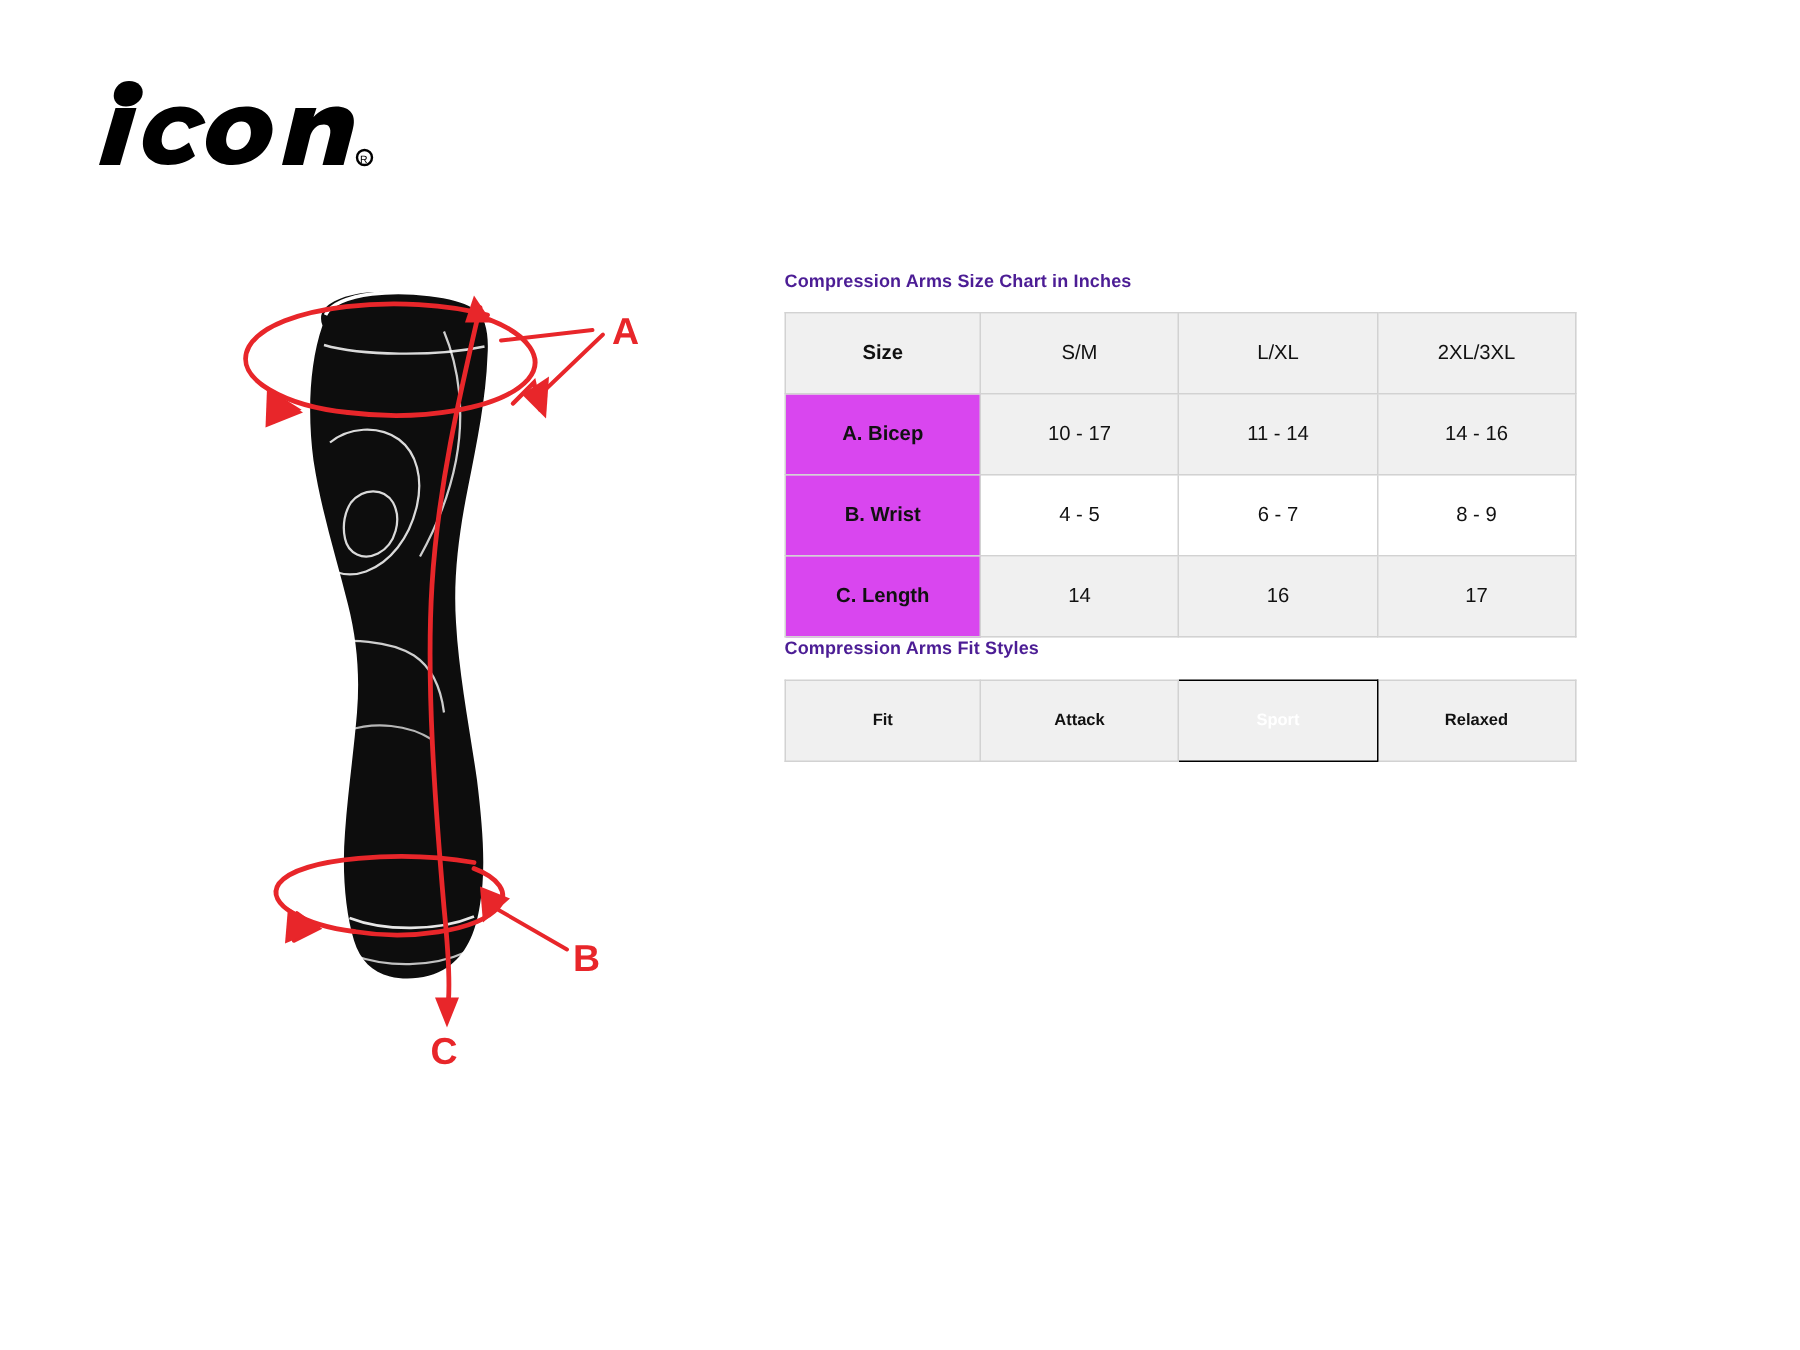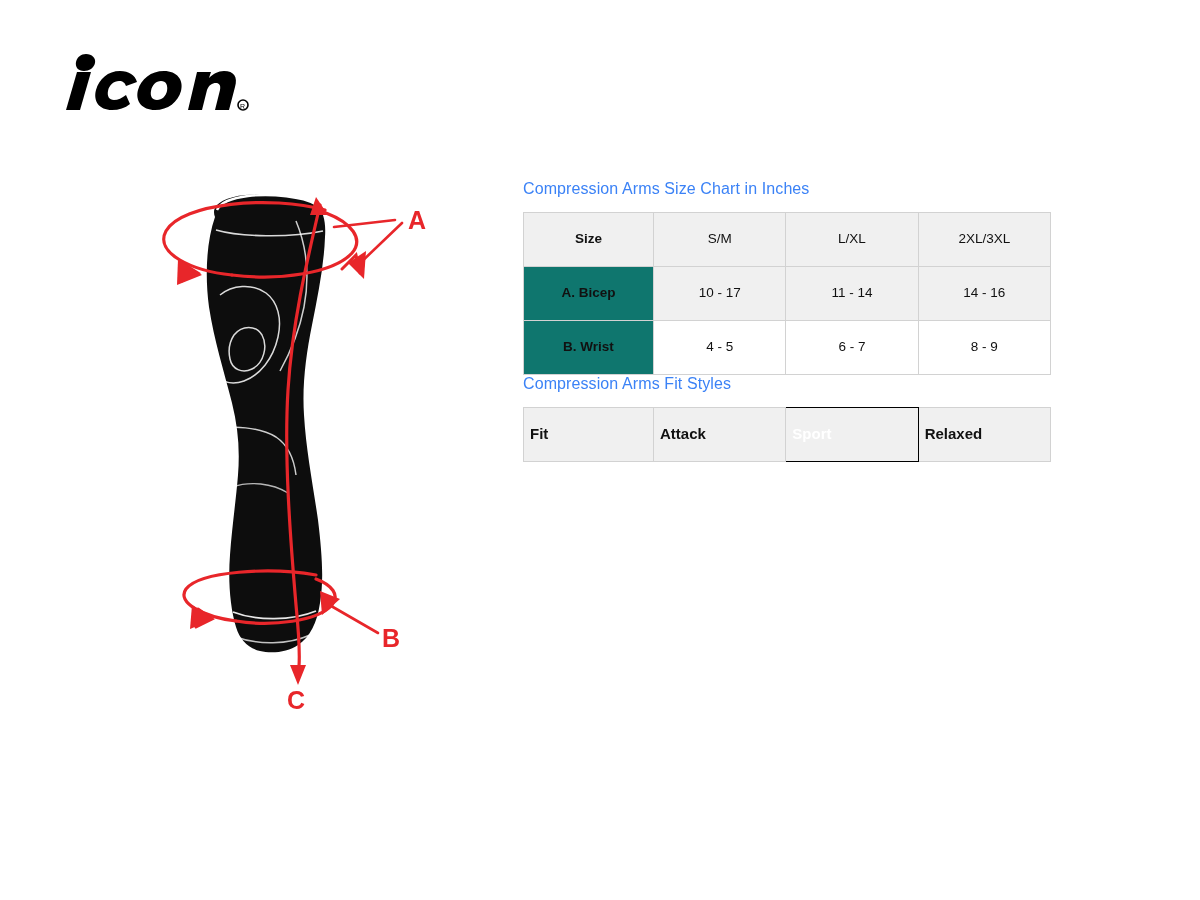--- a/index.html
+++ b/index.html
@@ -40,45 +40,45 @@
 
   
   #right-col {
     position: absolute;
     left: 523px;
     top: 180px;
     width: 528px;
   }
 
   .section-title {
-    font-size: 16px;
-    font-weight: normal;
+    font-size: 12px;
+    font-weight: bold;
     letter-spacing: 0.1px;
     margin: 0 0 14px 0;
-    color: #3b82f6;
+    color: #4c1d95;
   }
 
   table.size-table {
     border-collapse: collapse;
     width: 528px;
     table-layout: fixed;
     border-radius: 31px;
   }
   table.size-table td {
     border: 1px solid #d2d2d2;
     height: 54px;
     text-align: center;
     vertical-align: middle;
     font-size: 13.5px;
     color: #111;
     padding: 2px 4px;
     line-height: 1.25;
   }
   table.size-table td.label-col {
-    background: #0f766e;
+    background: #d946ef;
     font-weight: bold;
     width: 130px;
   }
   table.size-table tr.header-row td {
     background: #f0f0f0;
     font-weight: normal;
   }
   table.size-table tr.header-row td.label-col {
     font-weight: bold;
   }
@@ -92,22 +92,23 @@
   
   #fit-section { }
   table.fit-table {
     border-collapse: collapse;
     width: 528px;
     table-layout: fixed;
   }
   table.fit-table td {
     border: 1px solid #d2d2d2;
     height: 54px;
+    text-align: center;
     vertical-align: middle;
-    font-size: 15px;
+    font-size: 11px;
     padding: 3px 6px;
     line-height: 1.22;
     color: #111;
   }
   table.fit-table tr.header-row td {
     background: #f0f0f0;
     font-weight: bold;
   }
   table.fit-table td.label-col {
     background: #f0f0f0;
@@ -242,20 +243,26 @@
           <td class="label-col">A. Bicep</td>
           <td>10 - 17</td>
           <td>11 - 14</td>
           <td>14 - 16</td>
         </tr>
         <tr class="body-row">
           <td class="label-col">B. Wrist</td>
           <td>4 - 5</td>
           <td>6 - 7</td>
           <td>8 - 9</td>
+        </tr>
+        <tr class="body-row alt">
+          <td class="label-col">C. Length</td>
+          <td>14</td>
+          <td>16</td>
+          <td>17</td>
         </tr>
       </tbody>
     </table>
 
     <div id="fit-section">
       <h2 class="section-title">Compression Arms Fit Styles</h2>
 
       <table class="fit-table">
         <tbody>
           <tr class="header-row">

